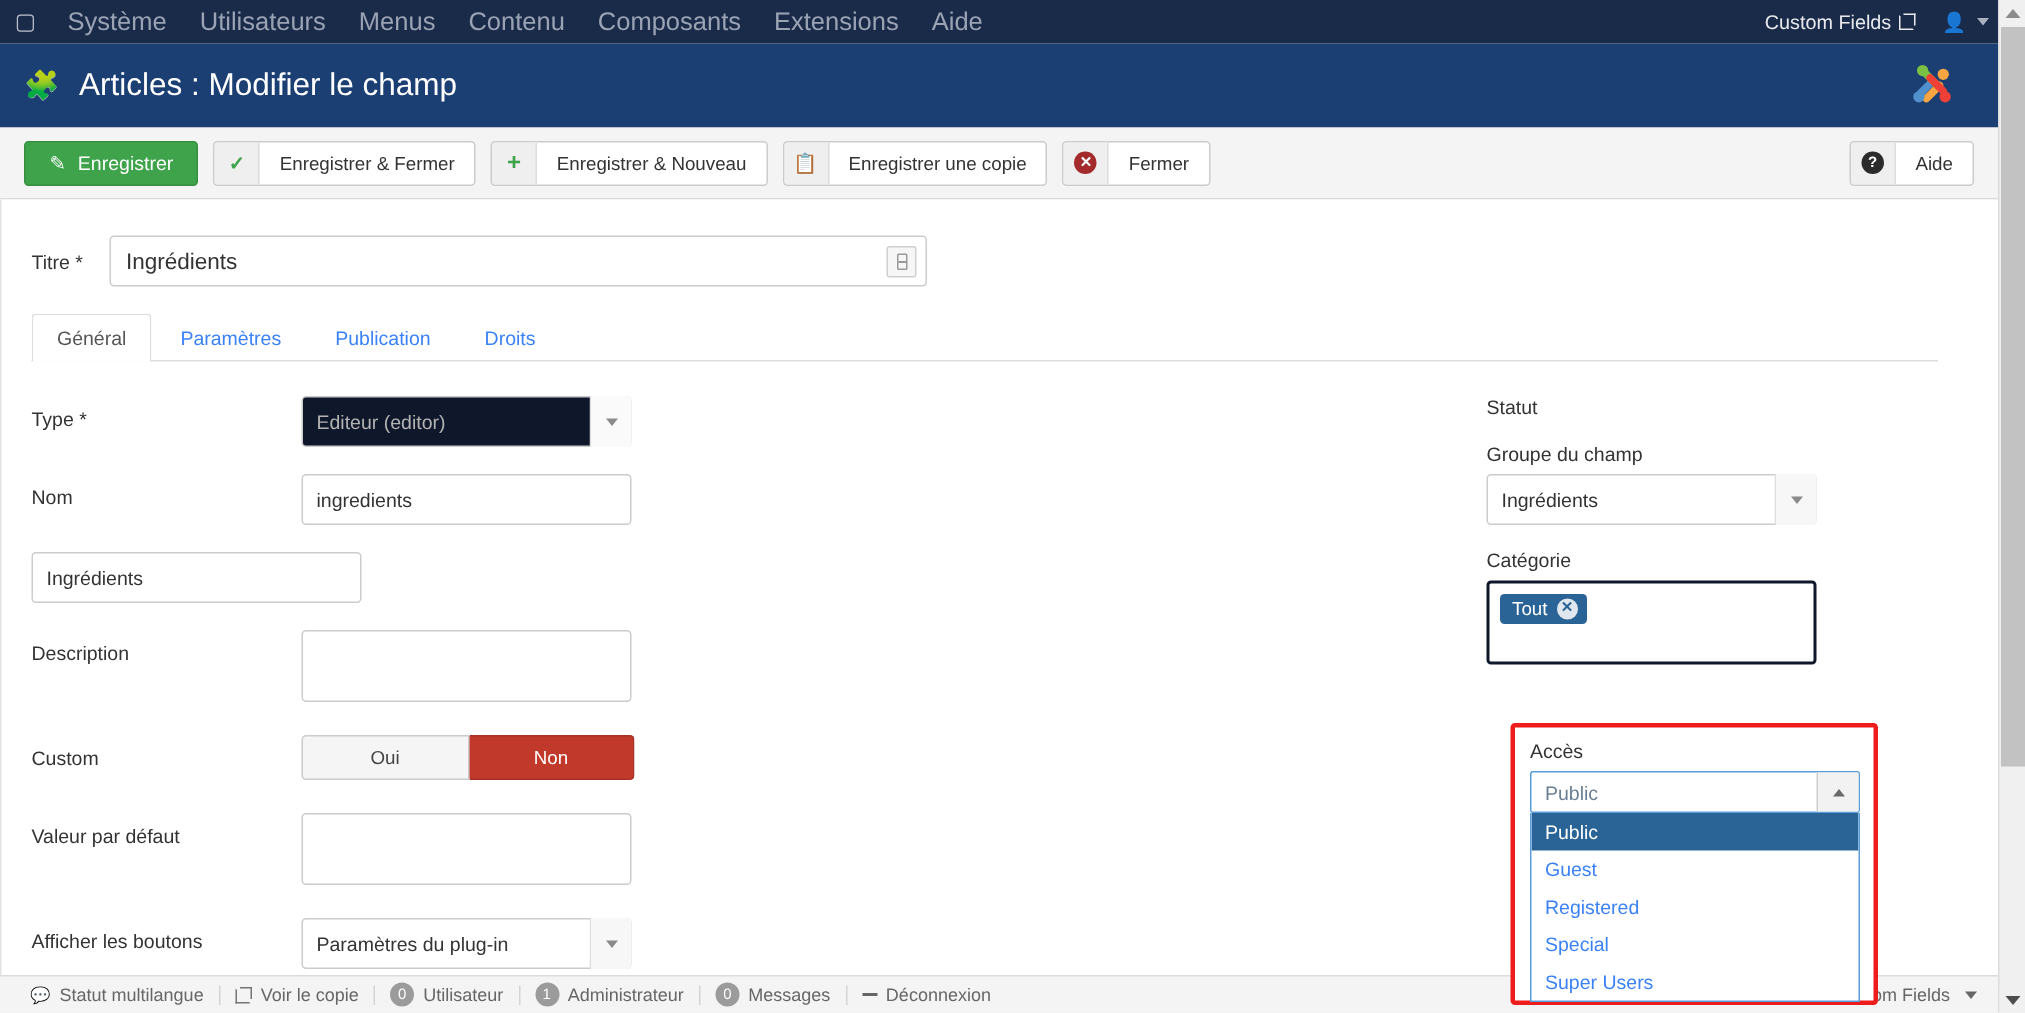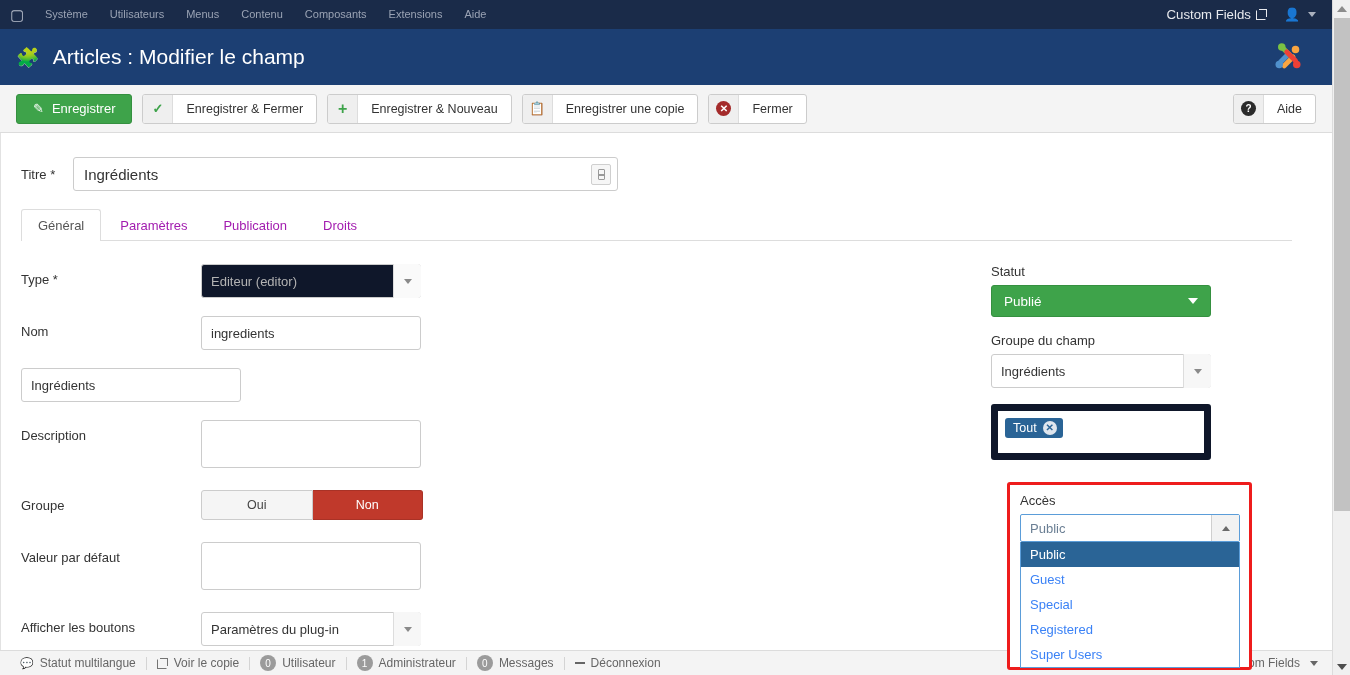--- a/index.html
+++ b/index.html
@@ -17,26 +17,25 @@
     position: absolute; top: 0; left: 0; width: 1332px; height: 29px;
     background: #1a2b49;
     display: flex; align-items: center;
   }
   .joomla-mark {
     width: 34px; display: flex; align-items: center; justify-content: center;
     color: #b9bfcc; font-size: 15px; line-height: 1;
   }
   .topnav { display: flex; align-items: center; height: 29px; }
   .topnav-item {
-    color: #9aa3b4; font-size: 11px; padding: 0 11px; line-height: 29px;
+    color: #9aa3b4; font-size: 17px; padding: 0 11px; line-height: 29px;
     cursor: pointer; white-space: nowrap;
   }
   .top-right {
     margin-left: auto; display: flex; align-items: center; height: 29px;
-    padding-right: 10px;
   }
   .top-site-link {
     color: #e8eaee; font-size: 13.2px; display: flex; align-items: center;
     gap: 5px; cursor: pointer; padding-right: 18px;
   }
   .ext-ico { display: inline-block; width: 11px; height: 11px; position: relative; }
   .ext-ico:before {
     content: ""; position: absolute; left: 0; bottom: 0; width: 8px; height: 8px;
     border: 1.4px solid #e8eaee; border-top-color: transparent; border-right-color: transparent;
   }
@@ -126,21 +125,21 @@
     display: flex; align-items: center; justify-content: center; cursor: pointer;
   }
   .title-addon span {
     width: 7px; height: 11px; border: 1.5px solid #999; border-radius: 1px;
     display: block; background: linear-gradient(to bottom, transparent 45%, #999 45%, #999 62%, transparent 62%);
   }
 
   
   .tabs { display: flex; margin: 18px 0 0 20px; position: relative; z-index: 2; }
   .tab {
-    padding: 8px 16px; font-size: 13px; color: #a21caf; cursor: pointer;
+    padding: 8px 16px; font-size: 13px; color: #3b82f6; cursor: pointer;
     border: 1px solid transparent; border-bottom: 0; border-radius: 3px 3px 0 0;
     margin-right: 2px; background: transparent;
   }
   .tab.active {
     color: #555; background: #fff; border-color: #ddd;
     position: relative;
   }
   .tab.active:after {
     content: ""; position: absolute; left: 0; right: 0; bottom: -1px; height: 1px; background: #fff;
   }
@@ -198,21 +197,21 @@
     width: 220px; height: 32px; background: #3ea34a; border: 1px solid #359040;
     border-radius: 3px; display: flex; align-items: center; padding: 0 12px;
     color: #fff; font-size: 13.5px; cursor: pointer;
   }
   .status-select .arr {
     margin-left: auto; width: 0; height: 0;
     border-left: 5px solid transparent; border-right: 5px solid transparent;
     border-top: 6px solid #fff;
   }
   .tagbox {
-    width: 220px; height: 56px; border: 7px solid #0f172a; border-radius: 3px;
+    width: 220px; height: 56px; border: 2px solid #0f172a; border-radius: 3px;
     padding: 7px; background: #fff;
   }
   .tag {
     display: inline-flex; align-items: center; gap: 6px; background: #2a6496;
     color: #fff; font-size: 12.5px; border-radius: 3px; padding: 3px 6px 3px 8px;
     cursor: default;
   }
   .tag-x {
     width: 14px; height: 14px; border-radius: 50%; background: #dfe6ee; color: #2a6496;
     display: flex; align-items: center; justify-content: center; font-size: 10px;
@@ -428,21 +427,21 @@
         </div>
 
         <div class="frow tall">
           <div class="flabel">Description</div>
           <div class="fctl">
             <textarea class="inp" style=""></textarea>
           </div>
         </div>
 
         <div class="frow" style="margin-top:10px">
-          <div class="flabel">Groupe</div>
+          <div class="flabel">Custom</div>
           <div class="fctl">
             <div class="btngroup">
               <div class="bg-btn">Oui</div>
               <div class="bg-btn on-no">Non</div>
             </div>
           </div>
         </div>
 
         <div class="frow tall" style="margin-top:14px">
           <div class="flabel">Valeur par défaut</div>
@@ -462,37 +461,34 @@
             </div>
           </div>
         </div>
 
       </div>
 
       <div class="right-col">
 
         <div class="side-group">
           <div class="side-label">Statut</div>
-          <div class="status-select">
-            <span>Publié</span>
-            <span class="arr"></span>
-          </div>
         </div>
 
         <div class="side-group">
           <div class="side-label">Groupe du champ</div>
           <div class="selwrap">
             <input class="inp" readonly="" value="Ingrédients" style="">
             <div class="sel-arrow">
                 <span class="arr-dn"></span>
               </div>
           </div>
         </div>
 
         <div class="side-group">
+          <div class="side-label">Catégorie</div>
           <div class="tagbox">
             <span class="tag">
               <span>Tout</span>
               <span class="tag-x">✕</span>
             </span>
           </div>
         </div>
 
       </div>
     </div>
@@ -502,22 +498,22 @@
     <div class="access-label">Accès</div>
     <div class="combo">
       <input value="Public" style="">
       <div class="combo-btn">
           <span class="arr-up"></span>
         </div>
     </div>
     <div class="dd-list">
       <div class="dd-item sel">Public</div>
       <div class="dd-item">Guest</div>
+      <div class="dd-item">Registered</div>
       <div class="dd-item">Special</div>
-      <div class="dd-item">Registered</div>
       <div class="dd-item">Super Users</div>
     </div>
   </div>
 
   <div class="statusbar">
     <div class="sb-item">
       <span class="sb-ico">💬</span>
       <span>Statut multilangue</span>
     </div>
     <div class="sb-sep"></div>

